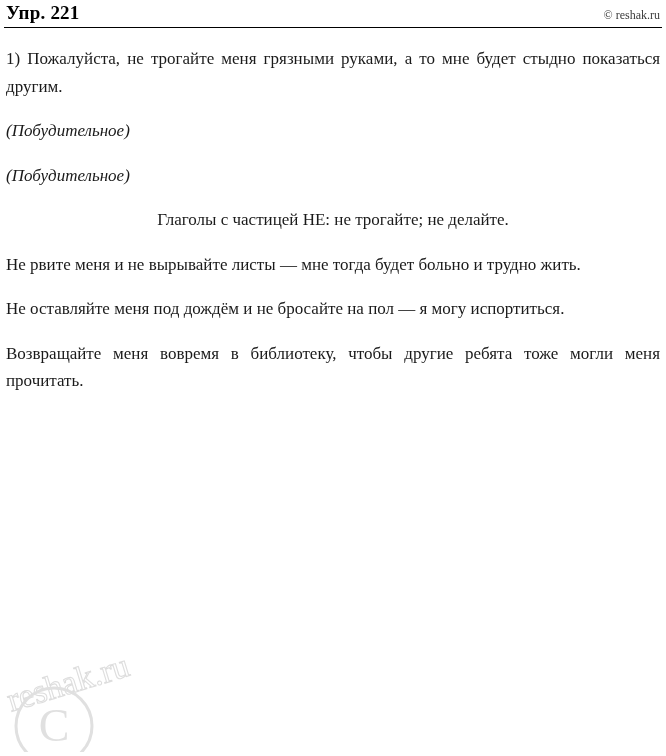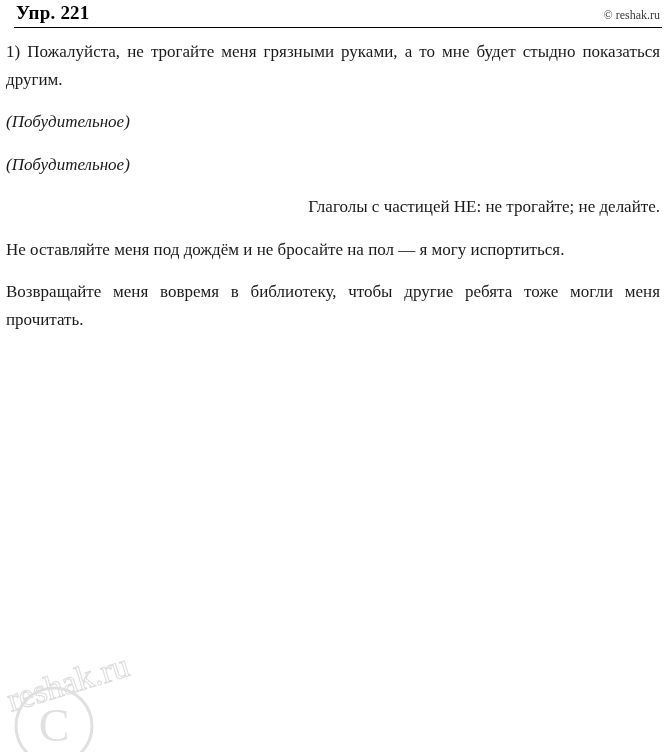--- a/index.html
+++ b/index.html
@@ -25,21 +25,20 @@
   }
 
   
   .header {
     display: flex;
     align-items: baseline;
     justify-content: space-between;
     border-bottom: 1px solid #000000;
     padding: 2px 2px 3px 2px;
     margin-bottom: 10px;
-    margin-left: 10px;
   }
   .exercise-title {
     font-family: "Liberation Serif", serif;
     font-size: 19px;
     font-weight: bold;
     color: #000000;
     letter-spacing: 0.2px;
   }
   .site-credit {
     font-family: "Liberation Serif", serif;
@@ -48,32 +47,32 @@
     white-space: nowrap;
   }
 
   
   .content {
     padding: 0 2px;
   }
   .para {
     font-size: 17px;
     line-height: 1.62;
-    margin: 8px 0 15px 0;
+    margin: 17px 0 15px 0;
     text-align: justify;
     text-justify: inter-word;
     color: #1a1a1a;
   }
   .para.note {
     font-style: italic;
     text-align: left;
     margin-bottom: 15px;
   }
   .para.plain {
-    text-align: right;
+    text-align: center;
   }
 
   
   .watermark {
     position: absolute;
     left: 2px;
     bottom: 4px;
     width: 230px;
     height: 120px;
     pointer-events: none;
@@ -91,20 +90,21 @@
   <div class="header">
     <div class="exercise-title">Упр. 221</div>
     <div class="site-credit">© reshak.ru</div>
   </div>
 
   <div class="content">
     <p class="para">1) Пожалуйста, не трогайте меня грязными руками, а то мне будет стыдно показаться другим.</p>
     <p class="para note">(Побудительное)</p>
     <p class="para note">(Побудительное)</p>
     <p class="para plain">Глаголы с частицей НЕ: не трогайте; не делайте.</p>
+    <p class="para">Не рвите меня и не вырывайте листы — мне тогда будет больно и трудно жить.</p>
     <p class="para">Не оставляйте меня под дождём и не бросайте на пол — я могу испортиться.</p>
     <p class="para">Возвращайте меня вовремя в библиотеку, чтобы другие ребята тоже могли меня прочитать.</p>
   </div>
 
   <div class="watermark">
     <svg width="230" height="120" viewBox="0 0 230 120" xmlns="http://www.w3.org/2000/svg" aria-hidden="true">
       <g transform="rotate(-17 115 60)">
         <text x="8" y="48" font-family="Liberation Serif, serif" font-size="34" fill="#ffffff" stroke="#b9b9b9" stroke-width="1.1" opacity="0.95">reshak.ru</text>
       </g>
       <g transform="translate(10,52)">

